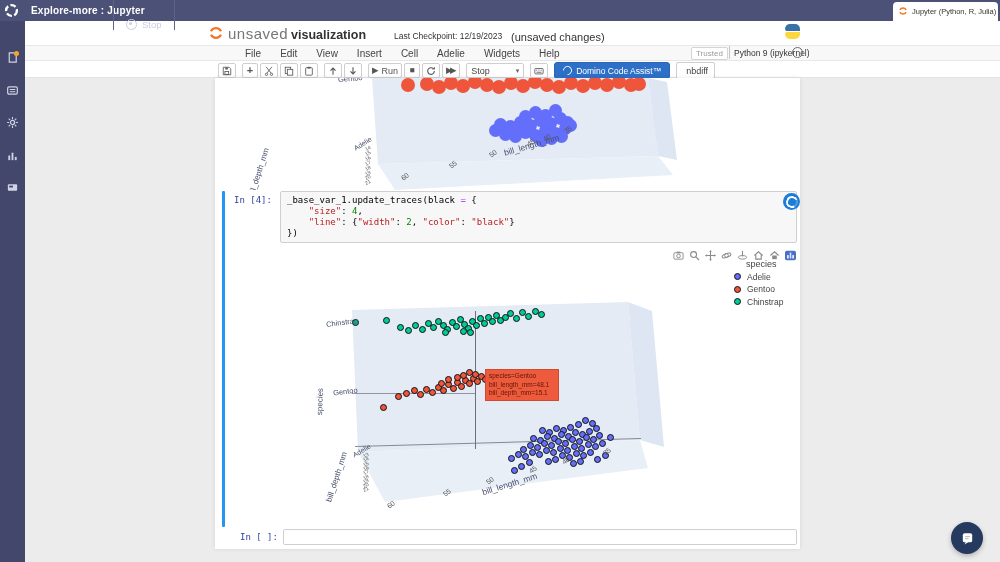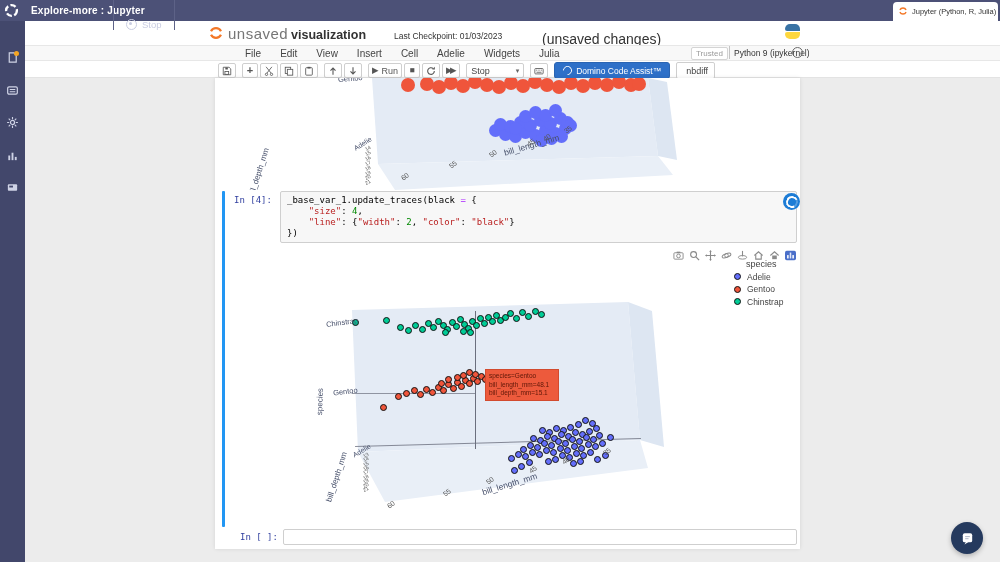--- a/index.html
+++ b/index.html
@@ -21,21 +21,21 @@
   #domino-logo{left:3px;top:2px;width:17px;height:17px;z-index:32;}
   .side-ic{left:6px;width:13px;height:13px;z-index:32;}
   .badge-dot{left:14px;top:51px;width:5px;height:5px;border-radius:50%;background:#f5a623;z-index:33;}
 
   
   #header{left:25px;top:21px;width:975px;height:24px;background:#fff;}
   #jp-icon{left:208px;top:25px;width:16px;height:16px;}
   #jp-text{left:228px;top:25px;font-size:15px;color:#767676;letter-spacing:.5px;}
   #nb-title{left:291px;top:28px;font-size:12.5px;font-weight:bold;color:#333;}
   #nb-ckpt{left:394px;top:31px;font-size:8.5px;color:#333;}
-  #nb-unsaved{left:542px;top:31px;font-size:14px;color:#333;}
+  #nb-unsaved{left:511px;top:31px;font-size:11px;color:#333;}
   #py-logo{left:785px;top:24px;width:15px;height:15px;}
   .py-half{position:absolute;width:15px;height:7px;}
   .py-t{top:0;left:0;background:#3973a5;border-radius:7px 7px 0 3px;}
   .py-b{bottom:0;left:0;background:#fdd73f;border-radius:3px 0 7px 7px;}
 
   
   #menubar{left:25px;top:45px;width:975px;height:16px;background:#f8f8f8;border-top:1px solid #e7e7e7;border-bottom:1px solid #e7e7e7;box-sizing:border-box;}
   #menu-items{position:absolute;left:220px;top:0;height:15px;display:flex;gap:19px;align-items:center;}
   .menu-item{font-size:10px;color:#444;cursor:pointer;}
   #trusted{left:691px;top:47px;font-size:8px;color:#9a9a9a;border:1px solid #d4d4d4;border-radius:2px;background:#fff;padding:1px 4px;}
@@ -143,37 +143,37 @@
   <span>Jupyter (Python, R, Julia)</span>
 </div>
 
 <div id="header" class="abs"></div>
 <div id="jp-icon" class="abs"><svg viewBox="0 0 16 16" width="16" height="16">
       <path d="M3 6.2A5.6 5.6 0 0 1 13 6.2" fill="none" stroke="#f37726" stroke-width="2.2"></path>
       <path d="M3 9.8A5.6 5.6 0 0 0 13 9.8" fill="none" stroke="#f37726" stroke-width="2.2"></path>
     </svg></div>
 <div id="jp-text" class="abs">unsaved</div>
 <div id="nb-title" class="abs">visualization</div>
-<div id="nb-ckpt" class="abs">Last Checkpoint: 01/03/2023</div>
+<div id="nb-ckpt" class="abs">Last Checkpoint: 12/19/2023</div>
 <div id="nb-unsaved" class="abs">(unsaved changes)</div>
 <div id="py-logo" class="abs">
   <span class="py-half py-t"></span>
     <span class="py-half py-b"></span>
 </div>
 
 <div id="menubar" class="abs">
   <div id="menu-items">
       <span class="menu-item">File</span>
       <span class="menu-item">Edit</span>
       <span class="menu-item">View</span>
       <span class="menu-item">Insert</span>
       <span class="menu-item">Cell</span>
       <span class="menu-item">Adelie</span>
       <span class="menu-item">Widgets</span>
-      <span class="menu-item">Julia</span>
+      <span class="menu-item">Help</span>
     </div>
 </div>
 <div id="trusted" class="abs">Trusted</div>
 <div id="kdiv" class="abs"></div>
 <div id="kernel-name" class="abs">Python 9 (ipykernel)</div>
 <div id="kernel-ind" class="abs"></div>
 
 <div id="toolbar" class="abs"></div>
 <div id="tb-row" class="abs">
   <span id="tb-groups" style="display:flex;gap:6px;">

